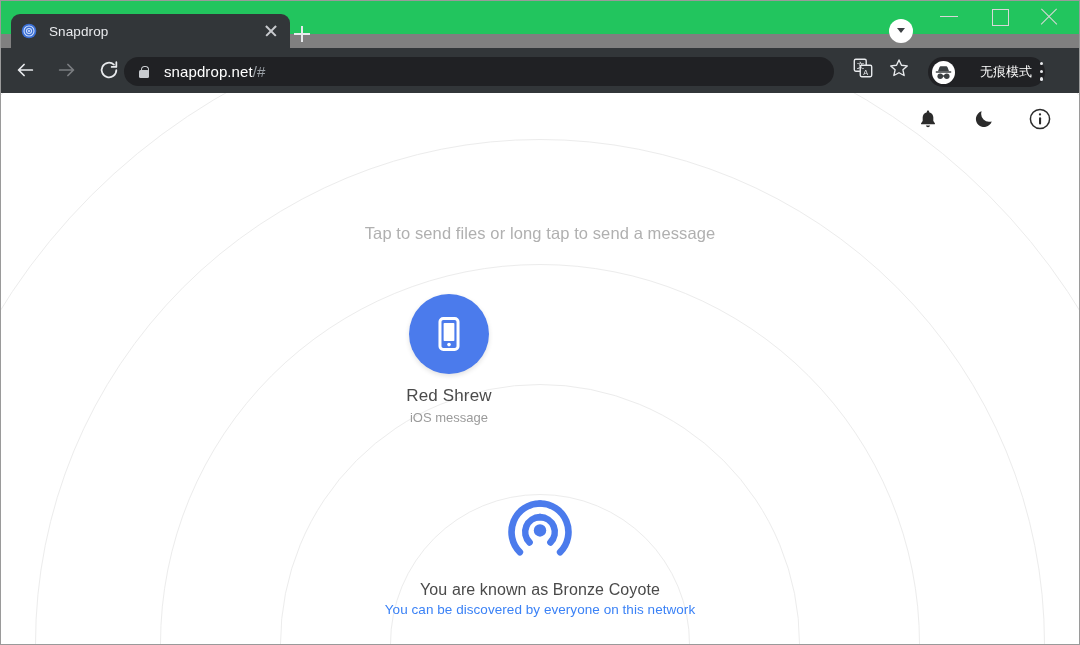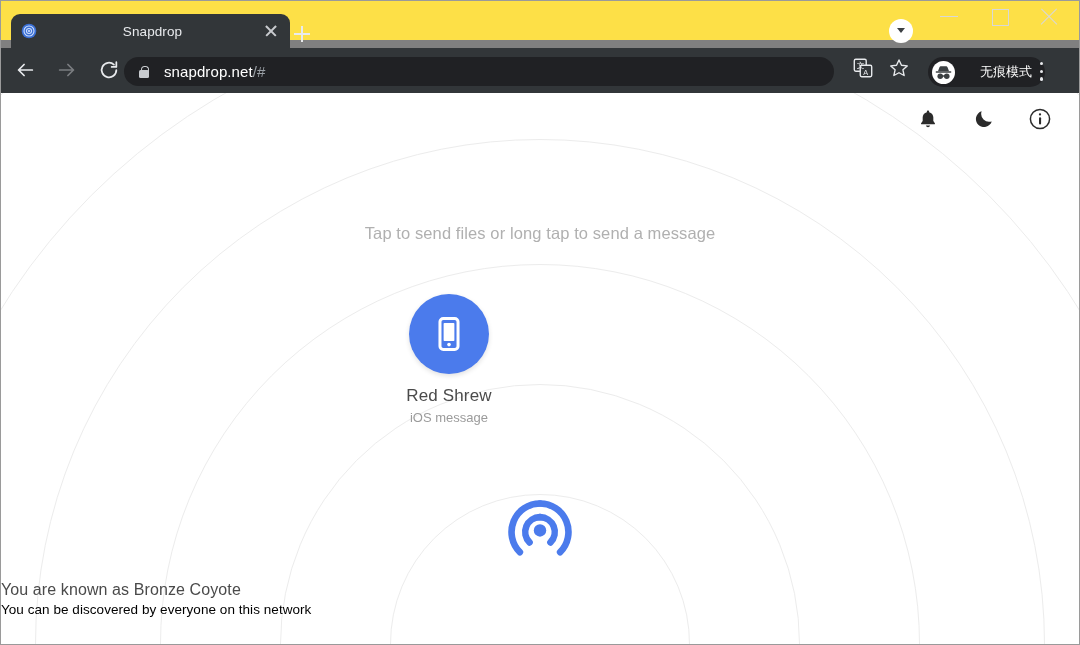--- a/index.html
+++ b/index.html
@@ -17,23 +17,22 @@
     width: 1080px;
     height: 645px;
     background: #808080;
     overflow: hidden;
   }
 
   
   .tabstrip {
     position: absolute;
     left: 0; top: 0;
-    width: 1080px; height: 40px;
-    background: #fde047;
-    text-align: center;
+    width: 1080px; height: 34px;
+    background: #22c55e;
   }
 
   .tab {
     position: absolute;
     left: 11px; top: 14px;
     width: 279px; height: 34px;
     background: #323639;
     border-radius: 9px 9px 0 0;
     display: flex;
     align-items: center;
@@ -329,33 +328,33 @@
   .peer-device {
     margin-top: 4px;
     font-size: 13px;
     color: #9b9b9b;
   }
 
   .footer {
     position: absolute;
     left: 0; top: 400px;
     width: 1078px;
-    text-align: left;
+    text-align: center;
   }
   .footer-logo { margin: 0 auto; display: block; }
   .display-name {
     margin-top: 10px;
     font-size: 16px;
     color: #4a4a4a;
     letter-spacing: 0.1px;
   }
   .discovery {
     margin-top: 3px;
     font-size: 13.5px;
-    color: #000000;
+    color: #3b82f6;
     letter-spacing: 0.05px;
   }
 
   .win-border {
     position: absolute;
     left: 0; top: 0;
     width: 1080px; height: 645px;
     border: 1px solid #9a9a9a;
     pointer-events: none;
     z-index: 50;

